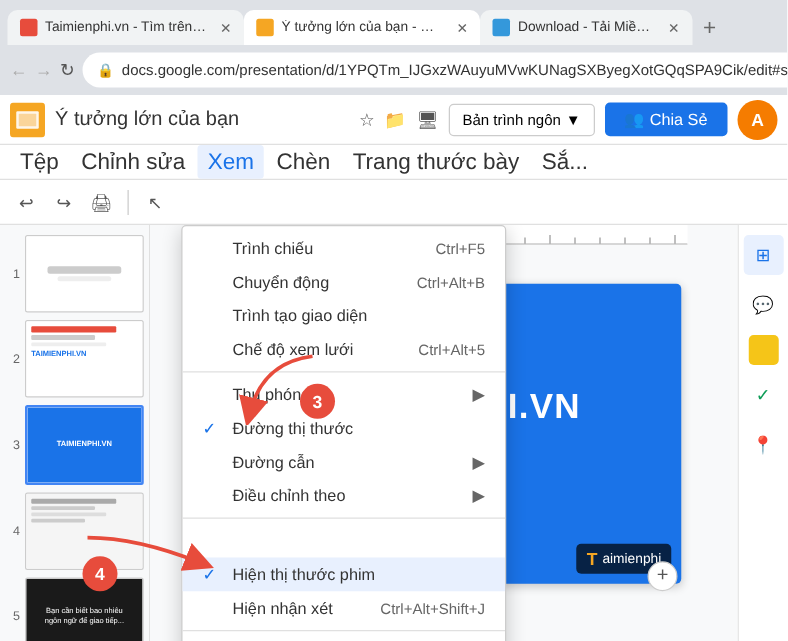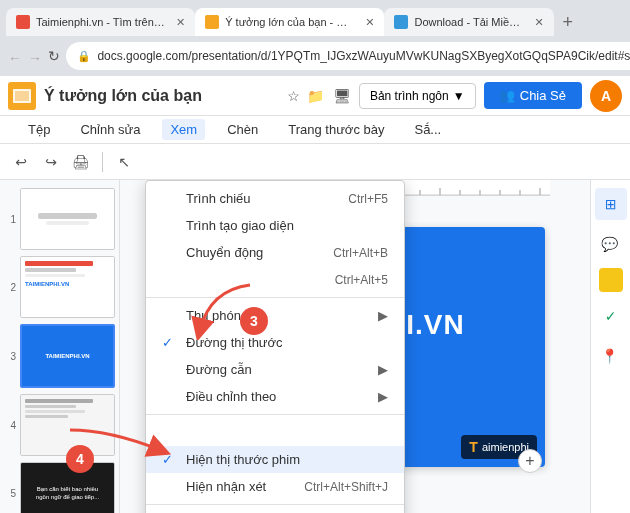--- a/index.html
+++ b/index.html
@@ -20,28 +20,28 @@
     .url-bar { flex: 1; background: #fff; border-radius: 16px; padding: 4px 12px; font-size: 12px; color: #333; display: flex; align-items: center; height: 28px; gap: 6px; }
     .url-lock { color: #555; font-size: 11px; }
     .url-text { flex: 1; overflow: hidden; text-overflow: ellipsis; white-space: nowrap; color: #333; font-size: 12px; }
     .profile-icon { width: 28px; height: 28px; border-radius: 50%; background: #f57c00; color: #fff; display: flex; align-items: center; justify-content: center; font-size: 12px; font-weight: bold; }
 
     
     .app-container { display: flex; flex-direction: column; height: calc(513px - 76px); background: #fff; }
 
     
     .app-header { display: flex; align-items: center; padding: 4px 8px; border-bottom: 1px solid #e0e0e0; gap: 8px; height: 40px; }
-    .doc-title { font-size: 16px; color: #333; font-weight: 700; flex: 1; }
+    .doc-title { font-size: 16px; color: #333; font-weight: 400; flex: 1; }
     .header-icon { font-size: 14px; color: #555; cursor: pointer; }
     .share-btn { background: #1a73e8; color: #fff; border: none; border-radius: 4px; padding: 6px 16px; font-size: 13px; font-weight: 500; cursor: pointer; display: flex; align-items: center; gap: 4px; }
     .present-btn { background: #fff; border: 1px solid #ccc; border-radius: 4px; padding: 5px 10px; font-size: 12px; cursor: pointer; display: flex; align-items: center; gap: 4px; }
 
     
     .menu-bar { display: flex; align-items: center; padding: 2px 8px; border-bottom: 1px solid #e0e0e0; gap: 2px; height: 28px; background: #fff; }
-    .menu-item { padding: 3px 8px; font-size: 13px; color: #333; cursor: pointer; border-radius: 3px; margin-left: 12px; }
+    .menu-item { padding: 3px 8px; font-size: 18px; color: #333; cursor: pointer; border-radius: 3px; }
     .menu-item.active { background: #e8f0fe; color: #1a73e8; }
     .toolbar { display: flex; align-items: center; padding: 2px 8px; gap: 4px; border-bottom: 1px solid #e0e0e0; height: 36px; }
     .toolbar-btn { width: 26px; height: 26px; display: flex; align-items: center; justify-content: center; cursor: pointer; color: #555; font-size: 14px; border-radius: 3px; }
     .toolbar-divider { width: 1px; height: 20px; background: #ccc; margin: 0 4px; }
     .dropdown-menu { position: absolute; background: #fff; border: 1px solid #ccc; border-radius: 4px; box-shadow: 0 4px 16px rgba(0,0,0,0.2); z-index: 200; min-width: 260px; padding: 4px 0; font-size: 13px; }
     .dropdown-item { display: flex; align-items: center; padding: 6px 16px; cursor: pointer; color: #333; gap: 8px; white-space: nowrap; }
     .dropdown-item.highlighted { background: #e8f0fe; }
     .dropdown-divider { height: 1px; background: #e0e0e0; margin: 4px 0; }
     .shortcut { margin-left: auto; color: #666; font-size: 12px; padding-left: 20px; }
     .check-mark { width: 16px; color: #1a73e8; font-size: 13px; }
@@ -277,32 +277,33 @@
       <div class="dropdown-menu" style="left:145px;top:0;">
 
         <div class="dropdown-item">
           <span class="check-mark">&nbsp;</span>
           <span>Trình chiếu</span>
           <span class="shortcut">Ctrl+F5</span>
         </div>
 
         <div class="dropdown-item">
           <span class="check-mark">&nbsp;</span>
+          <span>Chuyển động</span>
+          <span class="shortcut">Ctrl+Alt+B</span>
+        </div>
+
+        <div class="dropdown-item">
+          <span class="check-mark">&nbsp;</span>
           <span>Trình tạo giao diện</span>
           <span class="shortcut"></span>
         </div>
 
         <div class="dropdown-item">
           <span class="check-mark">&nbsp;</span>
-          <span>Chuyển động</span>
-          <span class="shortcut">Ctrl+Alt+B</span>
-        </div>
-
-        <div class="dropdown-item">
-          <span class="check-mark">&nbsp;</span>
+          <span>Chế độ xem lưới</span>
           <span class="shortcut">Ctrl+Alt+5</span>
         </div>
 
         <div class="dropdown-divider"></div>
 
         <div class="dropdown-item">
           <span class="check-mark">&nbsp;</span>
           <span>Thu phóng</span>
           <span class="submenu-arrow">▶</span>
         </div>

